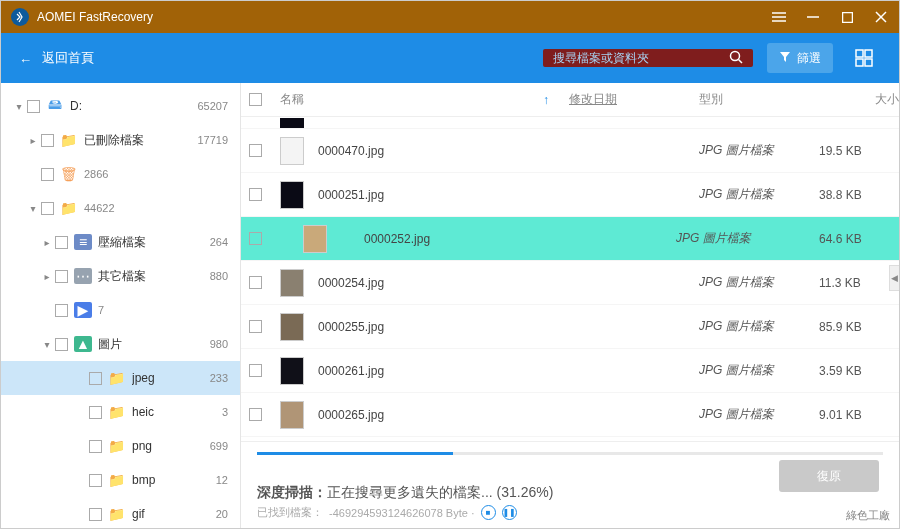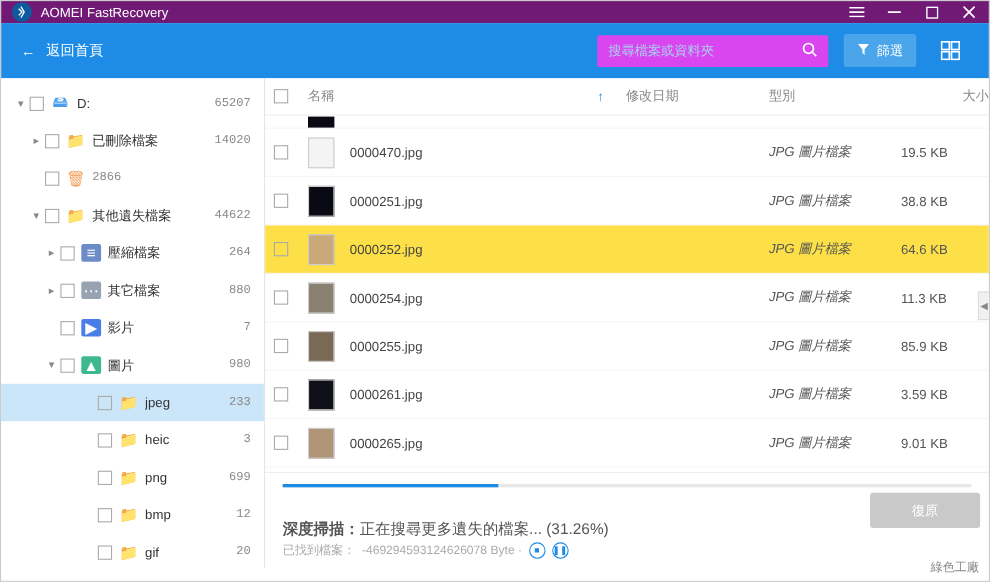--- a/index.html
+++ b/index.html
@@ -1,69 +1,69 @@
 <!DOCTYPE html>
 <html><head>
 <meta charset="utf-8">
 <style>
 * { margin: 0; padding: 0; box-sizing: border-box; font-family: "Microsoft YaHei", "Segoe UI", sans-serif; }
 body { width: 900px; height: 529px; overflow: hidden; background: #fff; border: 1px solid #ccc; position: relative; }
 
-.titlebar { height: 20px; background: #701a75; display: flex; align-items: center; padding: 0 10px; color: #fff; }
+.titlebar { height: 32px; background: #a16207; display: flex; align-items: center; padding: 0 10px; color: #fff; }
 .titlebar .logo { width: 18px; height: 18px; border-radius: 50%; background: #0d5a9c; display: flex; align-items: center; justify-content: center; font-size: 11px; font-weight: bold; margin-right: 8px; }
 .titlebar .title { font-size: 12px; flex: 1; }
 .titlebar .win-btns { display: flex; gap: 18px; }
 .titlebar .win-btn { width: 16px; height: 16px; display: flex; align-items: center; justify-content: center; cursor: pointer; }
 
 .toolbar { height: 50px; background: #1e8ce6; display: flex; align-items: center; padding: 0 18px; color: #fff; gap: 14px; }
 .toolbar .back { display: flex; align-items: center; gap: 10px; font-size: 13px; cursor: pointer; }
 .toolbar .spacer { flex: 1; }
-.toolbar .search { width: 210px; height: 29px; background: #d946ef; border-radius: 2px; display: flex; align-items: center; padding: 0 10px; font-size: 12px; color: #bcdcf5; }
+.toolbar .search { width: 210px; height: 18px; background: #7f1d1d; border-radius: 2px; display: flex; align-items: center; padding: 0 10px; font-size: 12px; color: #bcdcf5; }
 .toolbar .search input { flex: 1; background: transparent; border: none; outline: none; color: #fff; font-size: 12px; }
 .toolbar .search input::placeholder { color: #a7d1f0; }
 .toolbar .filter-btn { height: 30px; background: #4ba5ea; border-radius: 3px; display: flex; align-items: center; padding: 0 12px; font-size: 12px; gap: 6px; cursor: pointer; }
 .toolbar .grid-btn { height: 30px; width: 34px; background: transparent; border-radius: 3px; display: flex; align-items: center; justify-content: center; cursor: pointer; }
 
 .main { display: flex; height: calc(100% - 82px); }
 
 .sidebar { width: 240px; border-right: 1px solid #e5e5e5; overflow-y: auto; padding-top: 6px; font-size: 12px; }
 .tree-row { display: flex; align-items: center; height: 34px; padding-right: 12px; cursor: pointer; }
 .tree-row.selected { background: #cce6f9; }
 .tree-row .chevron { width: 12px; display: inline-flex; justify-content: center; color: #888; font-size: 10px; }
 .tree-row .chk { width: 13px; height: 13px; border: 1px solid #aaa; margin: 0 6px 0 2px; flex-shrink: 0; }
 .tree-row .ico { width: 18px; height: 16px; margin-right: 6px; display: flex; align-items: center; justify-content: center; font-size: 14px; }
 .tree-row .label { flex: 1; color: #333; white-space: nowrap; overflow: hidden; }
-.tree-row .count { color: #888; font-size: 11px; font-family: Liberation Mono, monospace; }
+.tree-row .count { color: #888; font-size: 11px; }
 
 .content { flex: 1; display: flex; flex-direction: column; position: relative; }
 
 .list-header { height: 34px; display: flex; align-items: center; border-bottom: 1px solid #eee; font-size: 12px; color: #888; padding-left: 8px; }
 .list-header .hchk { width: 13px; height: 13px; border: 1px solid #aaa; margin-right: 18px; }
 .col-name { flex: 1; display: flex; align-items: center; }
-.col-date { width: 130px; }
+.col-date { width: 130px; text-decoration: underline; }
 .col-type { width: 120px; }
 .col-size { width: 80px; text-align: right; }
 .sort-arrow { color: #1e8ce6; margin-left: auto; margin-right: 20px; }
 
 .file-list { flex: 1; overflow-y: auto; }
 .file-row { display: flex; align-items: center; height: 44px; padding-left: 8px; border-bottom: 1px solid #f5f5f5; font-size: 12px; color: #555; }
-.file-row.selected { background: #fde047; }
+.file-row.selected { background: #5eead4; gap: 23px; }
 .file-row .fchk { width: 13px; height: 13px; border: 1px solid #aaa; margin-right: 18px; flex-shrink: 0; }
 .file-row .thumb { width: 24px; height: 28px; background: #333; margin-right: 14px; flex-shrink: 0; border: 1px solid #ccc; }
 .file-row .fname { flex: 1; color: #444; }
 .file-row .ftype { width: 120px; font-style: italic; }
 .file-row .fsize { width: 80px; }
 
 .progress-area { border-top: 1px solid #eee; padding: 10px 16px 8px; position: relative; }
 .progress-track { height: 3px; background: #e8e8e8; margin-bottom: 10px; position: relative; }
 .progress-fill { height: 100%; background: #1e8ce6; width: 31.26%; }
 .progress-text { font-size: 14px; color: #555; margin-top: 29px; }
 .progress-sub { font-size: 11px; color: #aaa; margin-top: 3px; display: flex; align-items: center; gap: 6px; }
 .progress-ctrl { width: 15px; height: 15px; border: 1px solid #1e8ce6; border-radius: 50%; display: inline-flex; align-items: center; justify-content: center; color: #1e8ce6; font-size: 8px; cursor: pointer; }
-.recover-btn { position: absolute; right: 8px; top: 18px; width: 100px; height: 32px; background: #c9c9c9; color: #fff; border-radius: 3px; display: flex; align-items: center; justify-content: center; font-size: 12px; cursor: pointer; }
+.recover-btn { position: absolute; right: 20px; top: 18px; width: 100px; height: 32px; background: #c9c9c9; color: #fff; border-radius: 3px; display: flex; align-items: center; justify-content: center; font-size: 12px; cursor: pointer; }
 
 .watermark { position: absolute; right: 6px; bottom: 4px; font-size: 11px; color: #888; background: rgba(255,255,255,0.7); padding: 1px 3px; }
 
 .side-tab { position: absolute; right: 0; top: 264px; width: 10px; height: 26px; background: #f0f0f0; border: 1px solid #ddd; border-right: none; display: flex; align-items: center; justify-content: center; font-size: 9px; color: #888; cursor: pointer; }
 
 
 .fico-drive { color: #4a9de8; }
 .fico-folder { color: #f5b764; }
 .fico-trash { color: #f5a05a; }
 .fico-recycle { color: #f5a05a; }
@@ -147,54 +147,52 @@
         <span class="chk"></span>
         <span class="ico fico-drive">🖴</span>
         <span class="label">D:</span>
         <span class="count">65207</span>
       </div>
       <div class="tree-row" style="padding-left: 26px;">
         <span class="chevron">▸</span>
         <span class="chk"></span>
         <span class="ico fico-trash">📁</span>
         <span class="label">已刪除檔案</span>
-        <span class="count">14020</span>
+        <span class="count">17719</span>
       </div>
       <div class="tree-row" style="padding-left: 26px;">
         <span class="chevron"></span>
         <span class="chk"></span>
         <span class="ico fico-recycle">🗑</span>
         <span class="count">2866</span>
       </div>
       <div class="tree-row" style="padding-left: 26px;">
         <span class="chevron">▾</span>
         <span class="chk"></span>
         <span class="ico fico-folder">📁</span>
-        <span class="label">其他遺失檔案</span>
         <span class="count">44622</span>
       </div>
       <div class="tree-row" style="padding-left: 40px;">
         <span class="chevron">▸</span>
         <span class="chk"></span>
         <span class="ico fico-archive">≡</span>
         <span class="label">壓縮檔案</span>
         <span class="count">264</span>
       </div>
       <div class="tree-row" style="padding-left: 40px;">
         <span class="chevron">▸</span>
         <span class="chk"></span>
         <span class="ico fico-other">⋯</span>
         <span class="label">其它檔案</span>
         <span class="count">880</span>
       </div>
       <div class="tree-row" style="padding-left: 40px;">
         <span class="chevron"></span>
         <span class="chk"></span>
         <span class="ico fico-video">▶</span>
-        <span class="label">影片</span>
         <span class="count">7</span>
       </div>
       <div class="tree-row" style="padding-left: 40px;">
         <span class="chevron">▾</span>
         <span class="chk"></span>
         <span class="ico fico-image">▲</span>
         <span class="label">圖片</span>
         <span class="count">980</span>
       </div>
       <div class="tree-row selected" style="padding-left: 74px;">

